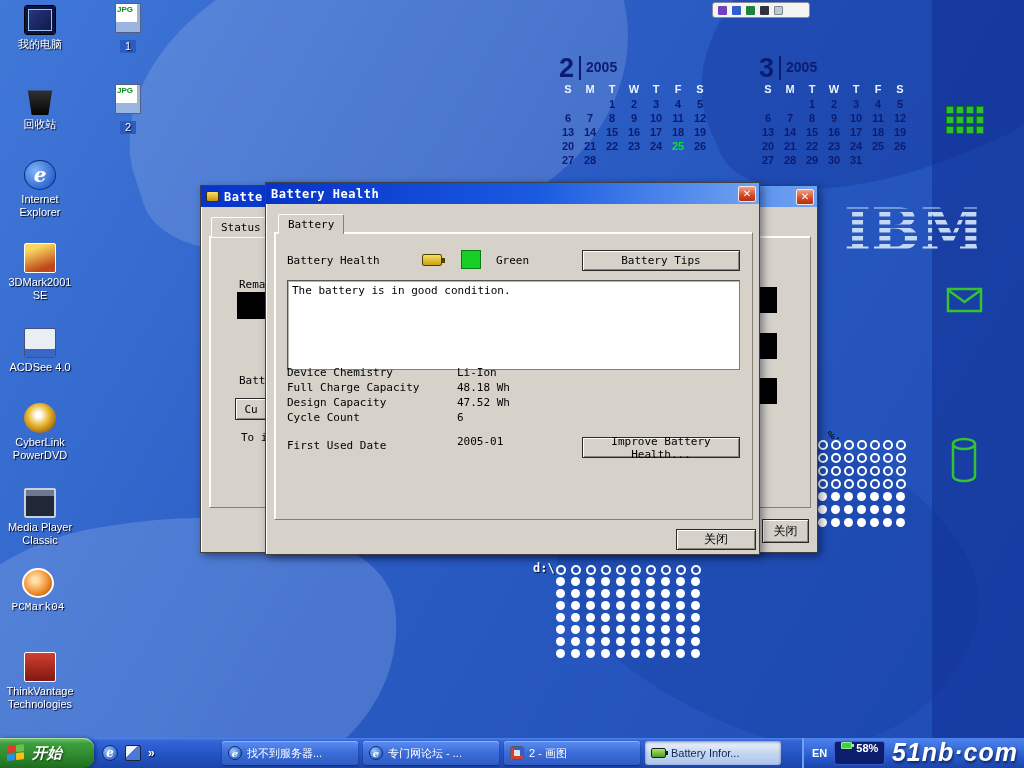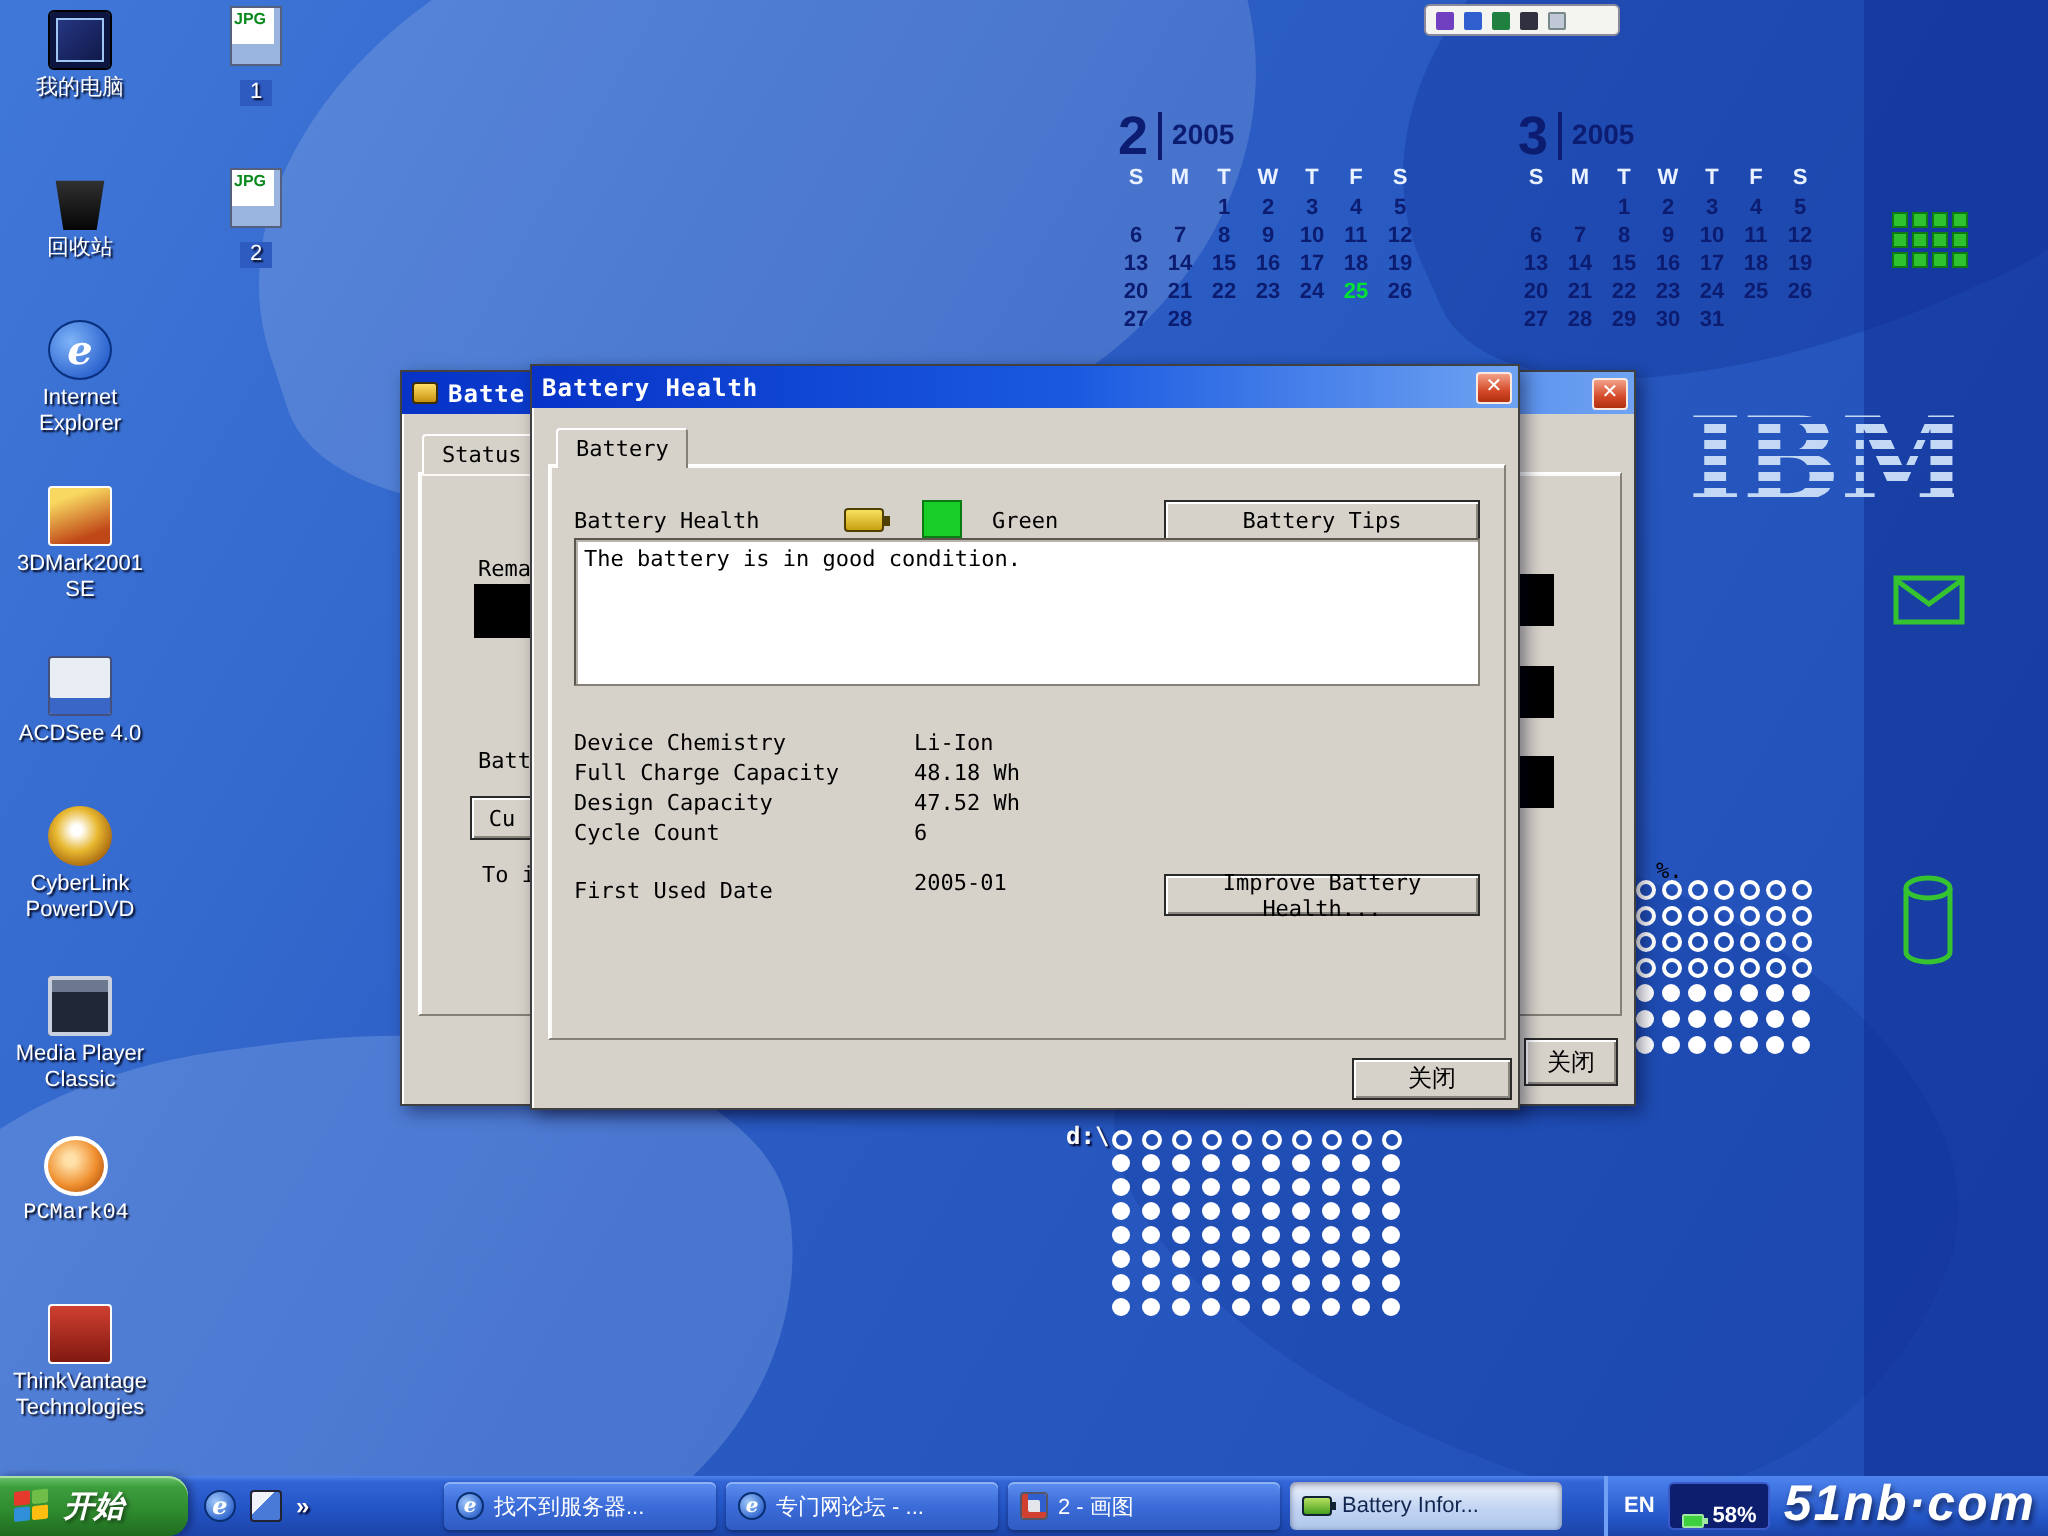--- a/index.html
+++ b/index.html
@@ -124,21 +124,21 @@
   .ticon-ie{background:radial-gradient(circle at 35% 35%,#9FC8FA,#1048C0);border:1px solid #0A2E70;
     display:flex;align-items:center;justify-content:center;font:italic bold 10px "DejaVu Serif",serif;color:#fff}
   .ticon-paint{border-radius:2px;background:#E4E6EC;border:1px solid #556;
     box-shadow:inset 3px -3px 0 #D04030,inset -3px 3px 0 #3060D0}
   .ticon-battery{width:15px;height:10px;border-radius:2px;background:linear-gradient(#B8E060,#48A020);border:1px solid #123;position:relative}
   .ticon-battery::after{content:"";position:absolute;right:-3px;top:2px;width:2px;height:4px;background:#123}
   .tray{position:absolute;left:802px;right:0;top:0;height:30px;border-left:2px solid #6FA0F5;
     background:linear-gradient(#4E84EE,#2456C8 70%,#1C44A8);display:flex;align-items:center;gap:7px;padding:0 8px;color:#fff}
   .tray-lang{font:bold 11px "Liberation Sans",sans-serif}
   .tray-batt{background:#0E1E6E;border:1px solid #3A5ACA;border-radius:3px;height:24px;
-    display:flex;align-items:flex-end;gap:4px;padding:0 6px;font:bold 11px "Liberation Sans",sans-serif;cursor:pointer}
+    display:flex;align-items:flex-start;gap:4px;padding:0 6px;font:bold 11px "Liberation Sans",sans-serif;cursor:pointer}
   .tray-batt-ic{width:11px;height:7px;background:#3FD03F;border:1px solid #9FE89F;border-radius:1px;position:relative}
   .tray-batt-ic::after{content:"";position:absolute;right:-3px;top:1px;width:2px;height:3px;background:#9FE89F}
   .watermark{position:absolute;right:6px;bottom:1px;z-index:60;color:#fff;
     font:italic bold 25px "Liberation Sans",sans-serif;text-shadow:1px 2px 3px rgba(0,0,20,.6);letter-spacing:1px}
 </style>
 </head>
 <body>
 
 <div class="desktop">
 
@@ -501,21 +501,21 @@
       <span class="title-text">Battery Health</span>
       <span class="close-btn">✕</span>
     </div>
     <div class="tab" style="left:12px;top:31px">Battery</div>
     <div class="panel" id="bh-panel">
       <span class="mtext" style="left:12px;top:21px">Battery Health</span>
       <span class="batt-ic" style="left:147px;top:21px"></span>
       <span class="green-sq" style="left:186px;top:17px"></span>
       <span class="mtext" style="left:221px;top:21px">Green</span>
       <div class="btn" style="left:307px;top:17px;width:158px;height:21px">Battery Tips</div>
-      <div class="textbox" style="left:12px;top:36px;width:453px;height:74px">
+      <div class="textbox" style="left:12px;top:47px;width:453px;height:90px">
         <span>The battery is in good condition.</span>
       </div>
       <div id="info-rows" style="position:absolute;left:12px;top:129px;width:455px">
           <div class="info-row"><span class="info-label">Device Chemistry</span><span class="info-value">Li-Ion</span></div>
           <div class="info-row"><span class="info-label">Full Charge Capacity</span><span class="info-value">48.18 Wh</span></div>
           <div class="info-row"><span class="info-label">Design Capacity</span><span class="info-value">47.52 Wh</span></div>
           <div class="info-row"><span class="info-label">Cycle Count</span><span class="info-value">6</span></div>
         </div>
       <span class="mtext" style="left:12px;top:206px">First Used Date</span>
       <span class="mtext" style="left:182px;top:202px">2005-01</span>

